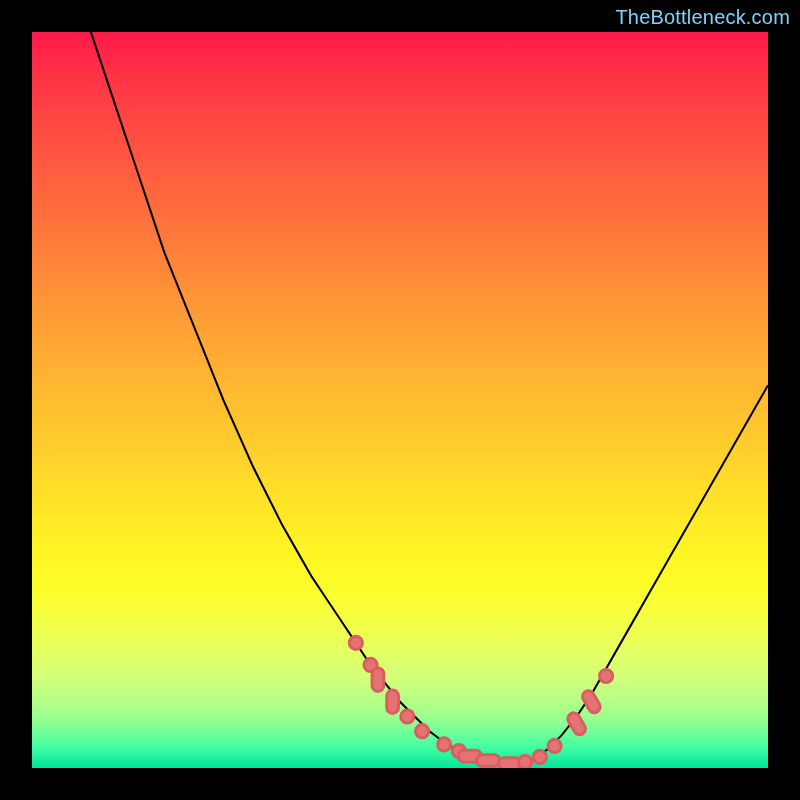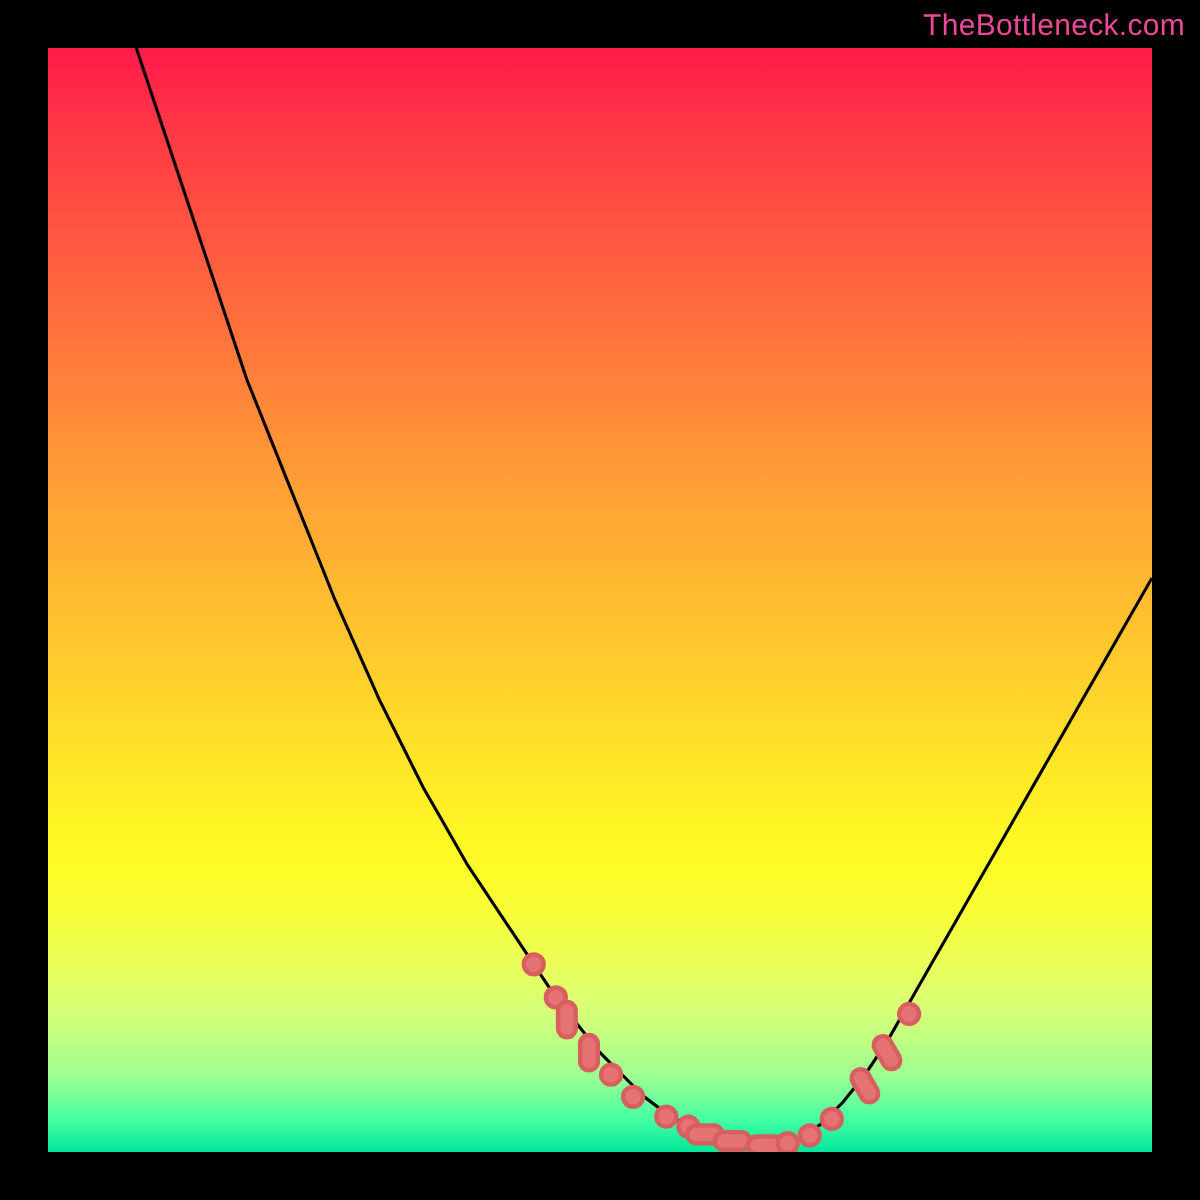--- a/index.html
+++ b/index.html
@@ -57,21 +57,21 @@
       rgba(255,255,255,0) 0%,
       rgba(255,255,230,0.08) 25%,
       rgba(255,255,210,0.18) 50%,
       rgba(230,255,200,0.15) 70%,
       rgba(255,255,255,0) 100%);
   }
   .watermark {
     position: absolute;
     top: 6px;
     right: 10px;
-    color: #ec4899;
+    color: #7dd3fc;
     font-size: 20px;
     letter-spacing: 0.2px;
     font-weight: 400;
     user-select: none;
   }
   svg.curve {
     position: absolute;
     inset: 0;
   }
   .dot {

